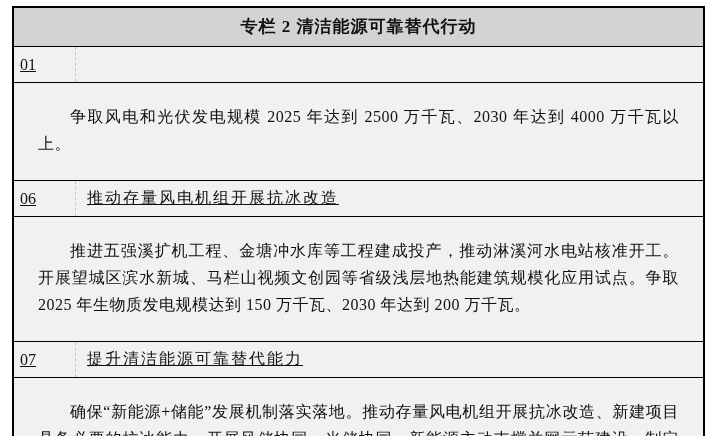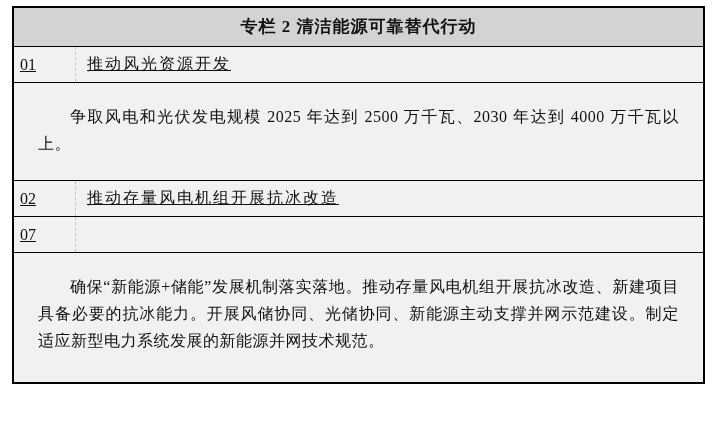--- a/index.html
+++ b/index.html
@@ -84,37 +84,40 @@
 <body>
 
 <div class="page">
   <div class="doc-table">
 
     <div class="header-row">专栏 2 清洁能源可靠替代行动</div>
 
     <div class="section">
       <div class="section-heading-row">
         <div class="section-number">01</div>
-        <div class="section-heading">推动风光资源开发</div>
       </div>
       <div class="section-body">
         <p>争取风电和光伏发电规模 2025 年达到 2500 万千瓦、2030 年达到 4000 万千瓦以上。</p>
       </div>
     </div>
 
     <div class="section">
       <div class="section-heading-row">
-        <div class="section-number">02</div>
+        <div class="section-number">06</div>
         <div class="section-heading">推动存量风电机组开展抗冰改造</div>
+      </div>
+      <div class="section-body">
+        <p>推进五强溪扩机工程、金塘冲水库等工程建成投产，推动淋溪河水电站核准开工。开展望城区滨水新城、马栏山视频文创园等省级浅层地热能建筑规模化应用试点。争取 2025 年生物质发电规模达到 150 万千瓦、2030 年达到 200 万千瓦。</p>
       </div>
     </div>
 
     <div class="section">
       <div class="section-heading-row">
         <div class="section-number">07</div>
+        <div class="section-heading">提升清洁能源可靠替代能力</div>
       </div>
       <div class="section-body">
         <p>确保“新能源+储能”发展机制落实落地。推动存量风电机组开展抗冰改造、新建项目具备必要的抗冰能力。开展风储协同、光储协同、新能源主动支撑并网示范建设。制定适应新型电力系统发展的新能源并网技术规范。</p>
       </div>
     </div>
 
   </div>
 </div>
 
 </body></html>

